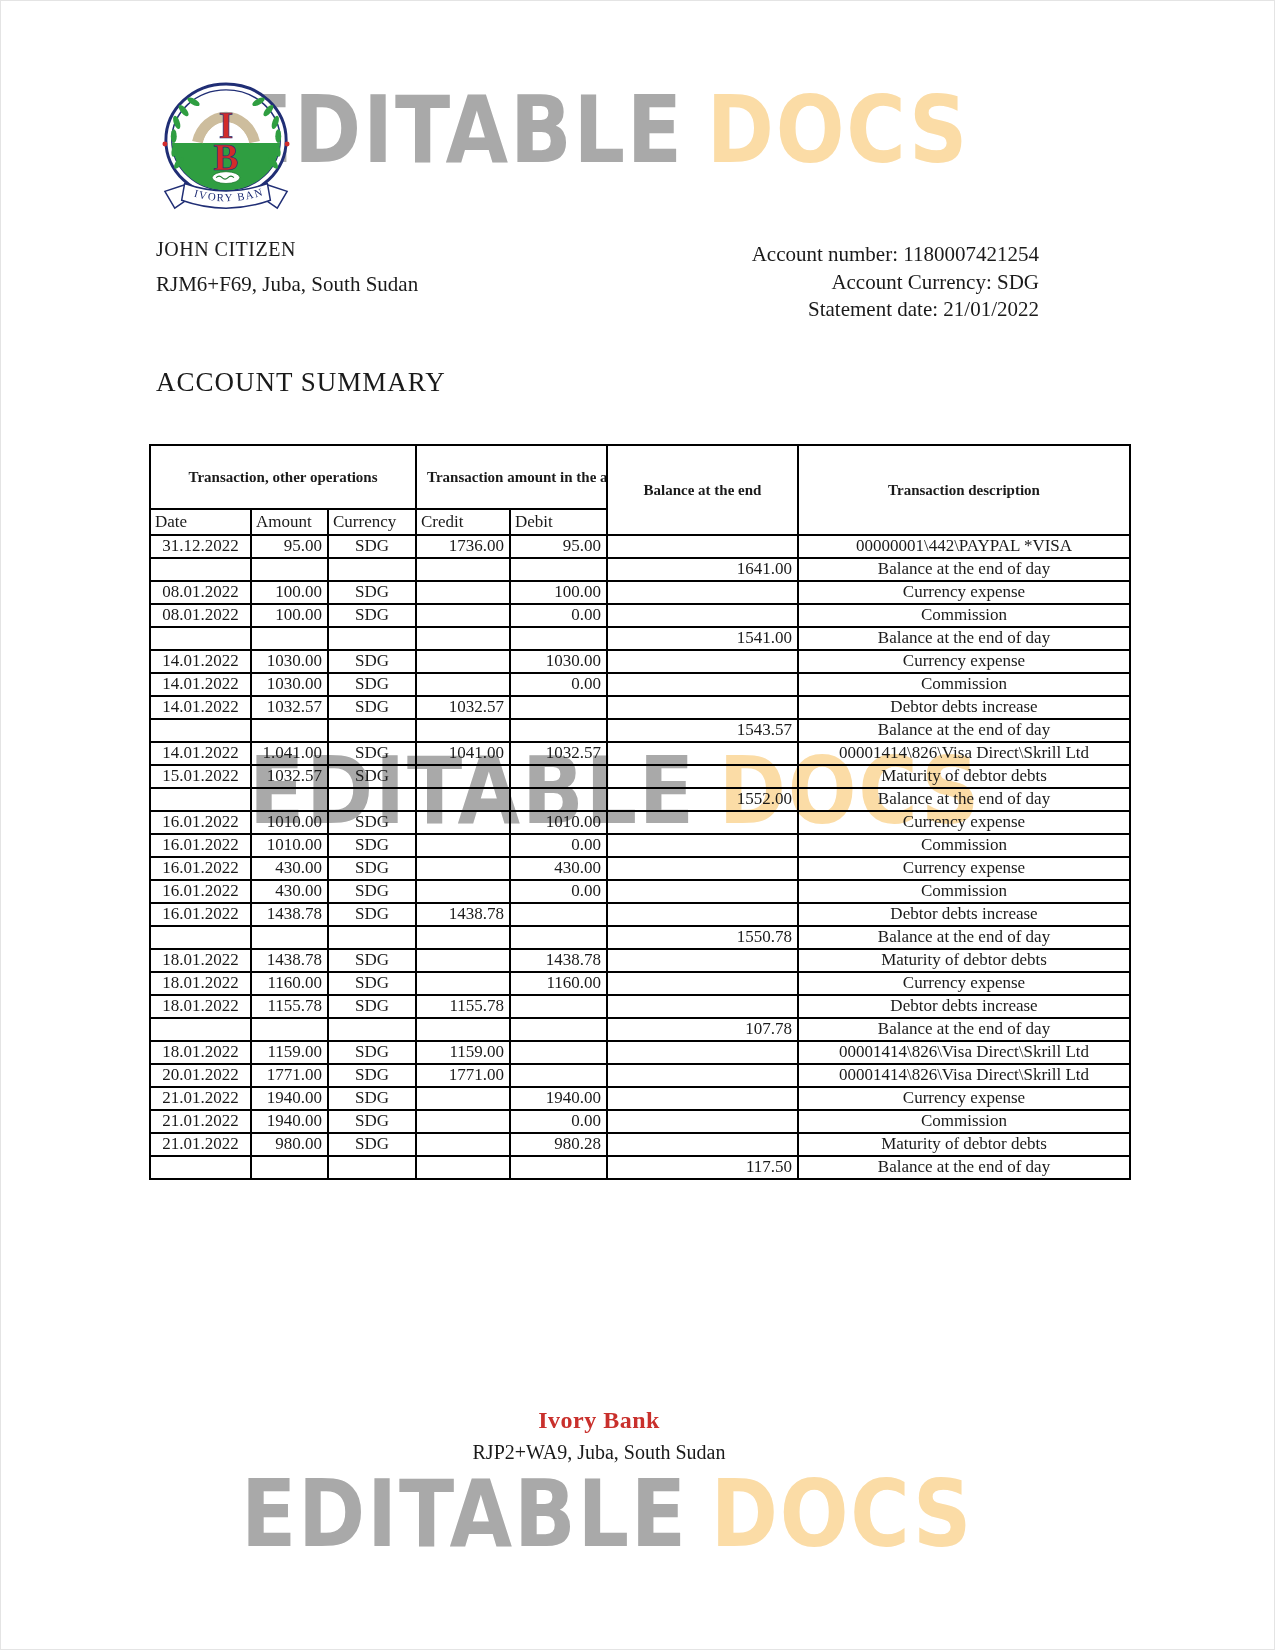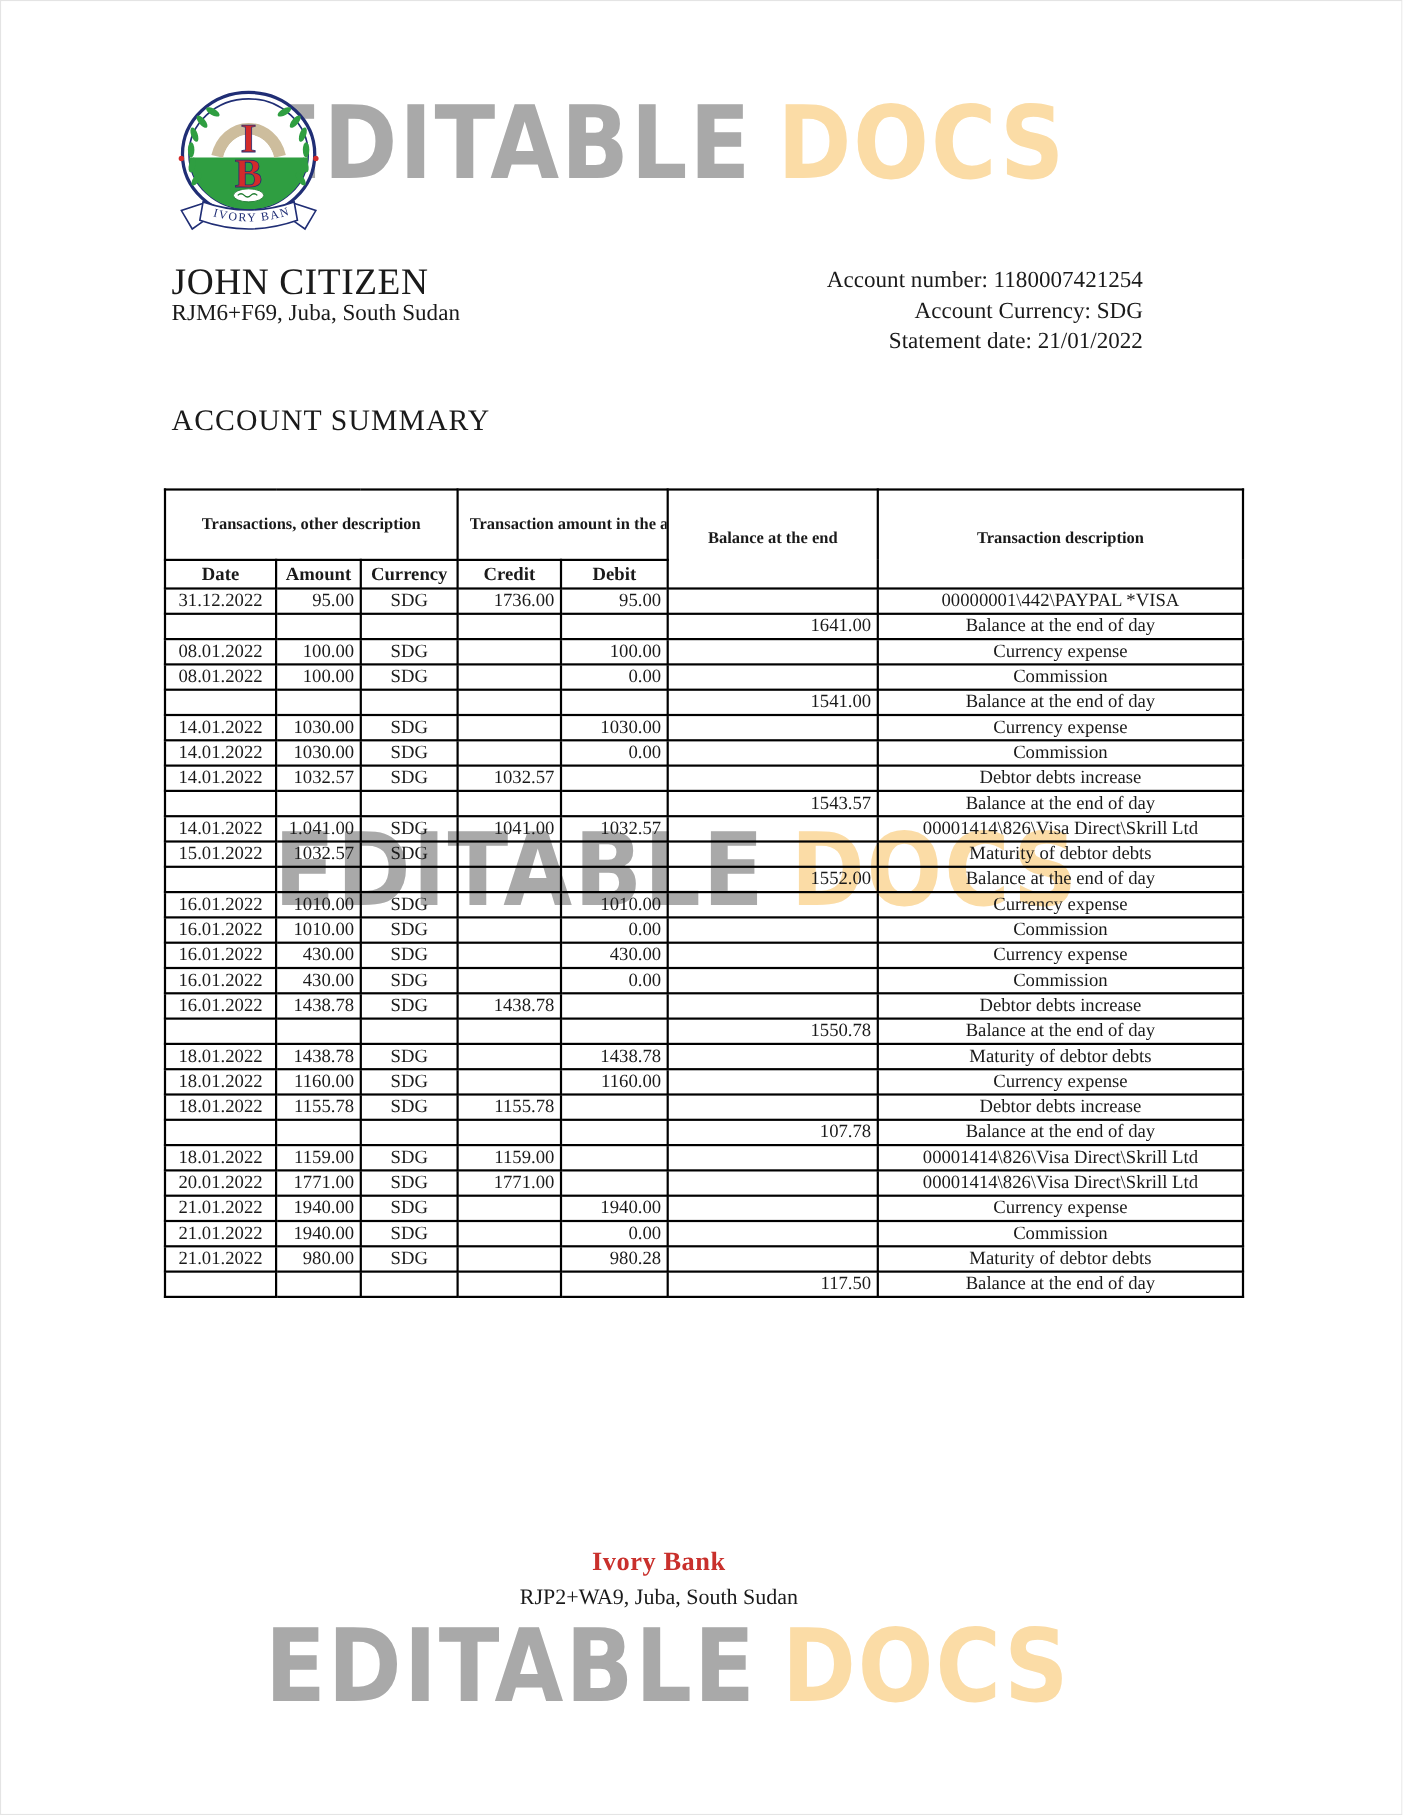--- a/index.html
+++ b/index.html
@@ -23,32 +23,32 @@
   .wm .w1{color:var(--watermark-gray);}
   .wm .w2{color:var(--watermark-orange);}
   .wm-top{left:236px;top:84px;}
   .wm-middle{left:248px;top:745px;}
   .wm-bottom{left:240px;top:1468px;}
 
   .content{position:absolute;inset:0;z-index:2;}
 
   .logo{position:absolute;left:146px;top:80px;z-index:3;}
 
-  .customer-name{position:absolute;left:155px;top:237px;font-size:34px;letter-spacing:0.5px;}
+  .customer-name{position:absolute;left:155px;top:237px;font-size:20px;letter-spacing:0.5px;}
   .customer-address{position:absolute;left:155px;top:271px;font-size:21px;}
 
   .account-info{position:absolute;right:235px;top:240px;text-align:right;font-size:21px;line-height:27.5px;}
 
   .section-title{position:absolute;left:155px;top:366px;font-size:27px;letter-spacing:1px;font-family:Liberation Serif, serif;}
 
   table.tx{position:absolute;left:148px;top:443px;width:980px;border-collapse:collapse;
            font-size:17px;background:transparent;table-layout:fixed;}
   table.tx th,table.tx td{border:2px solid #000;background:transparent;overflow:hidden;white-space:nowrap;}
   .group-th{height:64px;font-size:15px;font-weight:bold;padding:2px 10px;text-align:center;white-space:normal;line-height:1.35;}
-  .col-th{height:26px;font-size:17px;font-weight:bold;text-align:center;padding:1px 4px;}
+  .col-th{height:26px;font-size:17px;font-weight:normal;text-align:left;padding:1px 4px;}
   table.tx td{height:23px;padding:0 5px;line-height:1.2;}
   td.num{text-align:right;}
   td.ctr{text-align:center;margin-left:28px;}
   td.desc{text-align:center;padding-left:4px;}
 
   .footer-bank{position:absolute;left:148px;width:900px;top:1406px;text-align:center;
                color:var(--footer-red);font-size:24px;font-weight:bold;letter-spacing:0.5px;}
   .footer-address{position:absolute;left:148px;width:900px;top:1440px;text-align:center;font-size:20px;}
 </style>
 </head>
@@ -129,21 +129,21 @@
         <col style="width:101px">
           <col style="width:77px">
           <col style="width:88px">
         <col style="width:94px">
           <col style="width:97px">
           <col style="width:191px">
           <col style="width:332px">
       </colgroup>
       <thead>
         <tr>
-          <th class="group-th" colspan="3">Transactions, other description</th>
+          <th class="group-th" colspan="3">Transaction, other operations</th>
           <th class="group-th" colspan="2">Transaction amount in the account currency</th>
           <th class="group-th" rowspan="2">Balance at the end</th>
           <th class="group-th" rowspan="2">Transaction description</th>
         </tr>
         <tr>
           <th class="col-th">Date</th>
           <th class="col-th">Amount</th>
           <th class="col-th">Currency</th>
           <th class="col-th">Credit</th>
           <th class="col-th">Debit</th>

